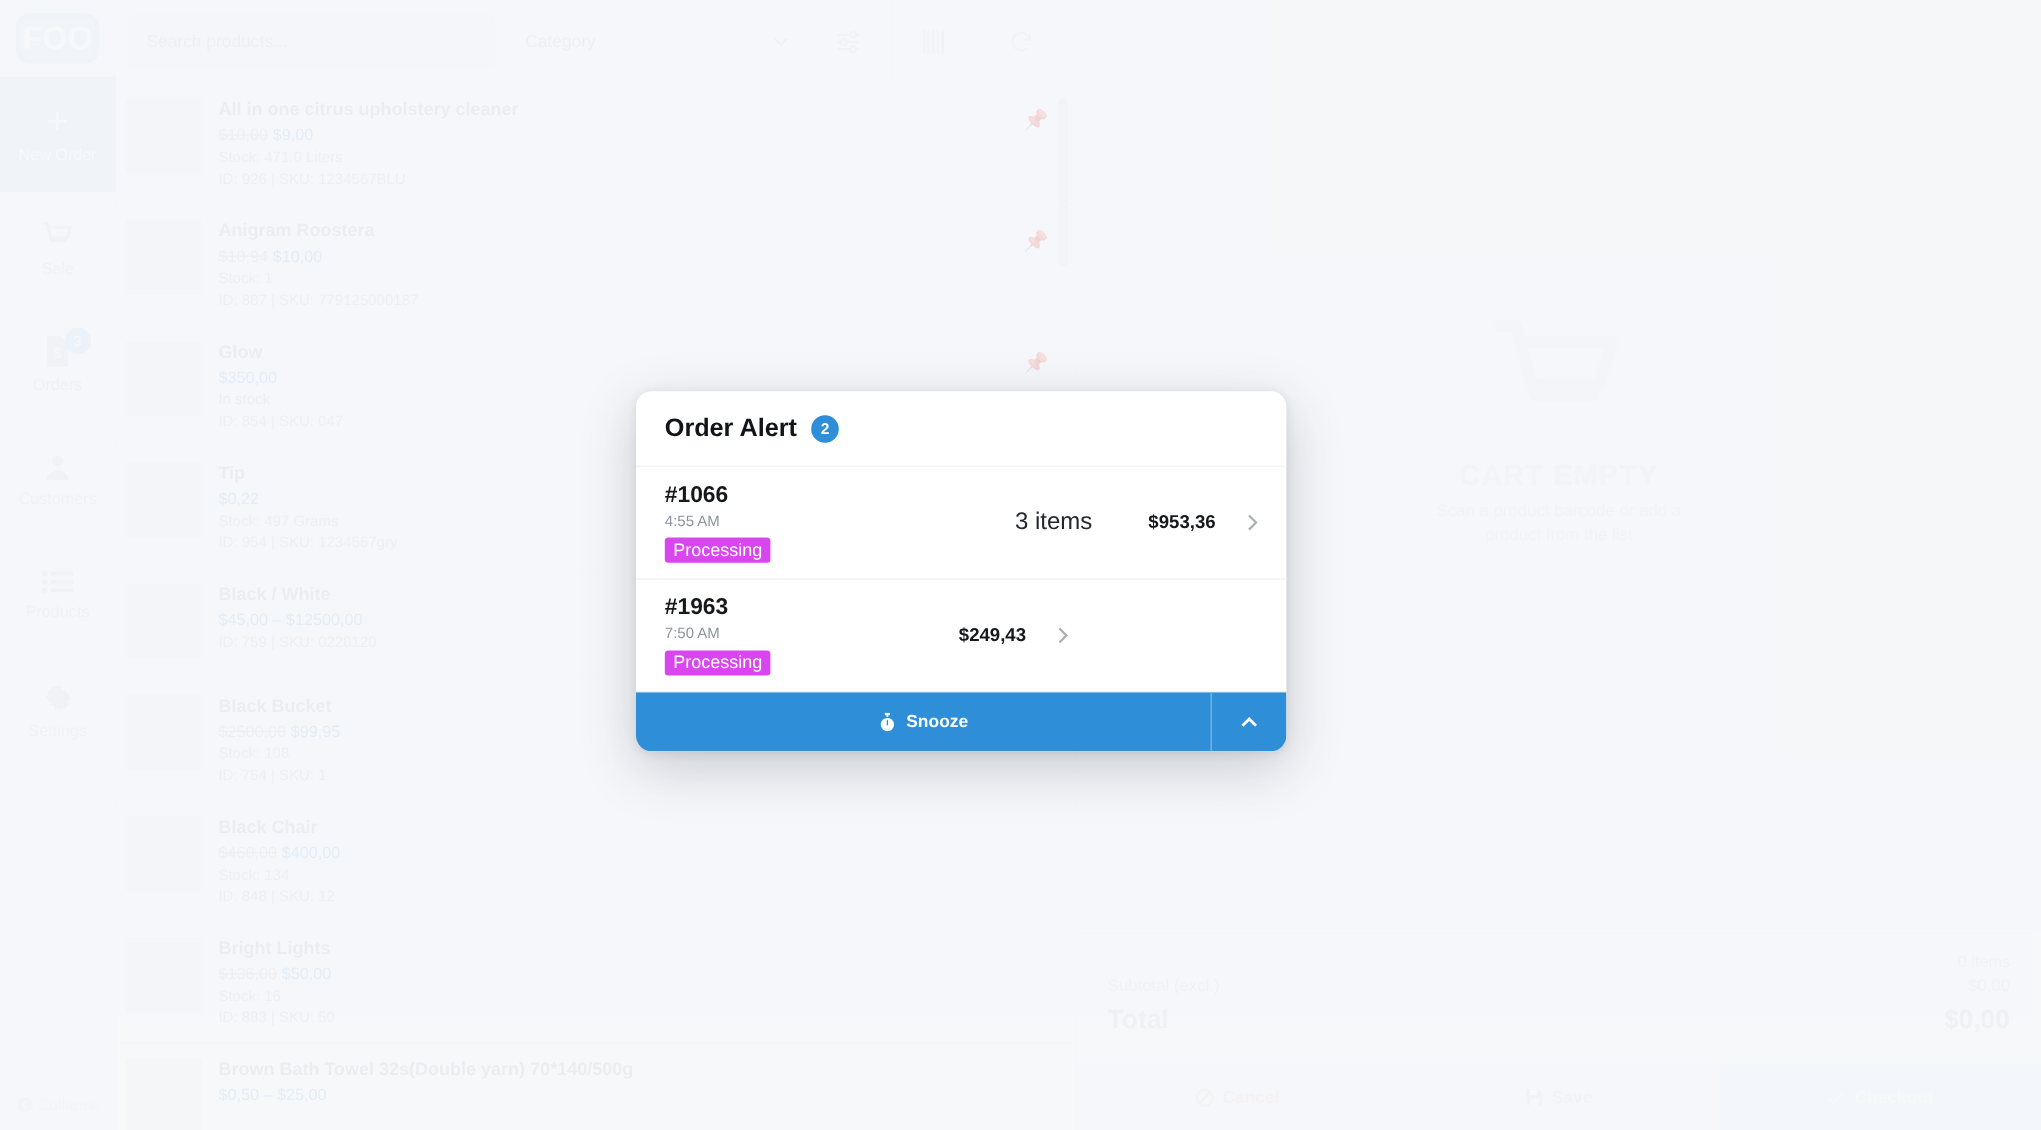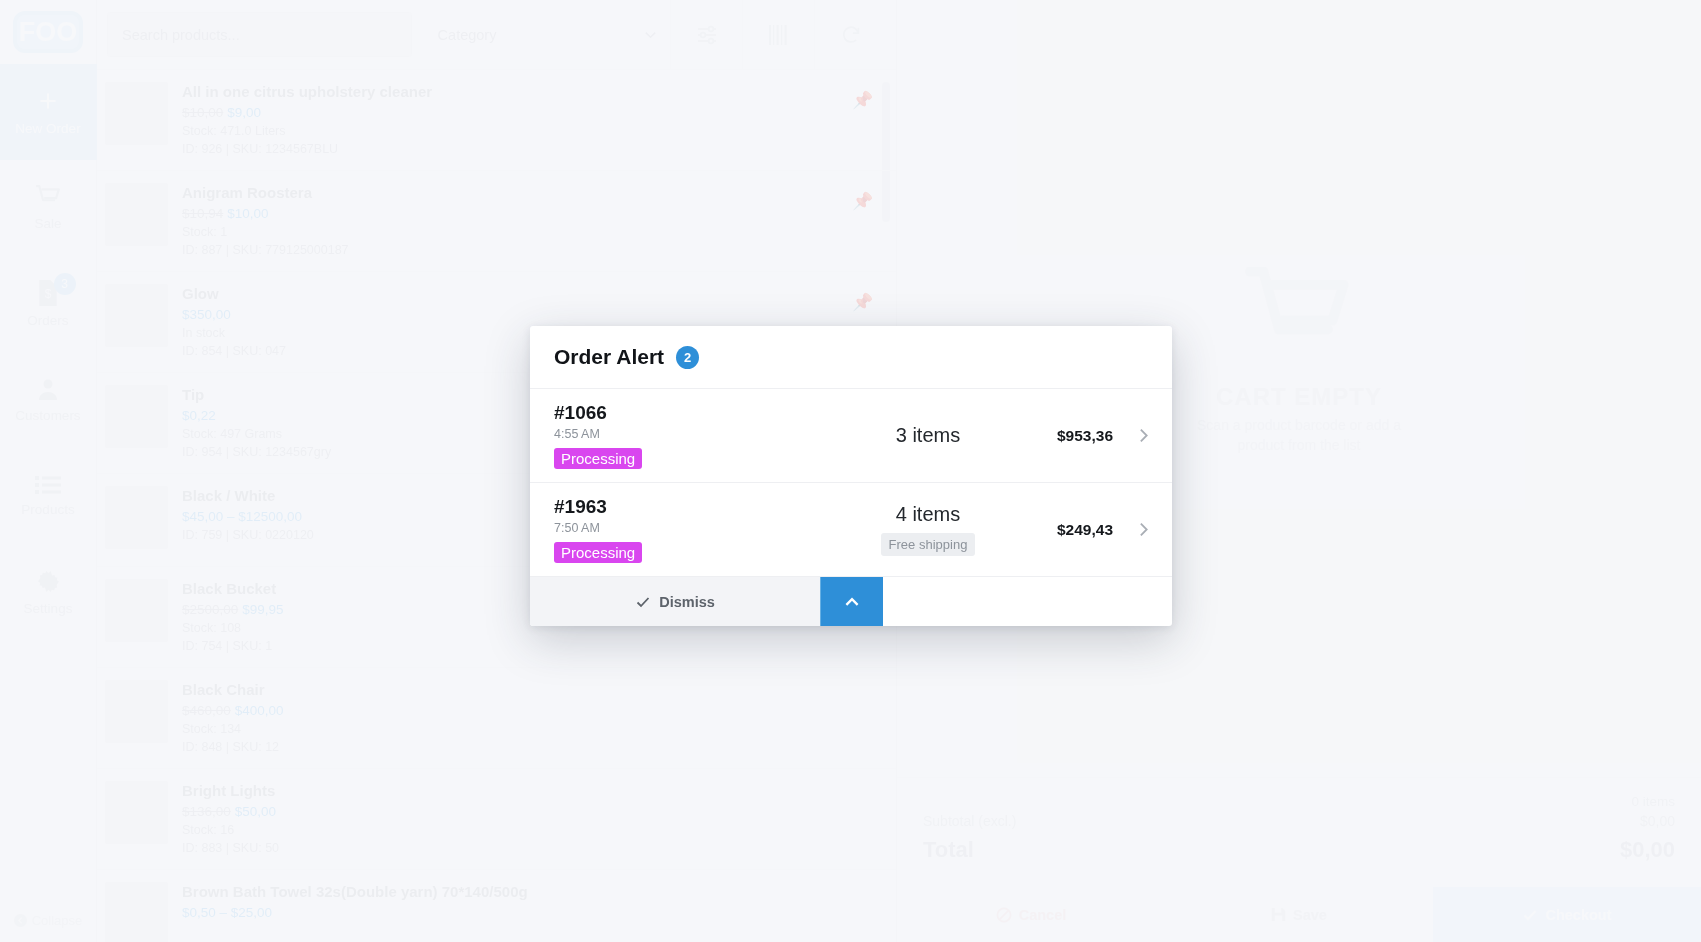--- a/index.html
+++ b/index.html
@@ -126,22 +126,22 @@
     flex: 1; display: flex; align-items: center; justify-content: center; gap: 7px;
     font-size: 14.5px; font-weight: bold;
   }
   .act.cancel { color: #f2d8d8; }
   .act.save { color: #dfe1e5; }
   .act.checkout { background: #e3f0fb; color: #ffffff; }
 
   
   .overlay { position: absolute; inset: 0; background: rgba(255,255,255,0.0); }
   .modal {
-    position: absolute; left: 530px; top: 326px; width: 642px;
-    background: #ffffff; border-radius: 3px;
+    position: absolute; left: 530px; top: 326px; width: 542px;
+    background: #ffffff; border-radius: 13px;
     box-shadow: 0 14px 46px rgba(40,50,70,0.22), 0 2px 8px rgba(40,50,70,0.10);
     overflow: hidden;
   }
   .modal-head {
     height: 63px; display: flex; align-items: center; gap: 12px;
     padding: 0 24px; border-bottom: 1px solid #eeeff2;
   }
   .modal-title { font-size: 21px; font-weight: bold; color: #111418; }
   .count-badge {
     width: 23px; height: 23px; border-radius: 50%; background: #2e8fd8; color: #fff;
@@ -507,42 +507,41 @@
         </span>
       </div>
     </div>
 
     <div class="order-row">
       <div class="o-left">
         <div class="o-id">#1963</div>
         <div class="o-time">7:50 AM</div>
         <span class="status-badge">Processing</span>
       </div>
-      <div class="o-mid">
-        <div class="o-items">4 items</div>
-        <span class="ship-badge">Free shipping</span>
-      </div>
       <div class="o-right">
         <span class="o-price">$249,43</span>
         <span class="o-chev">
           <svg class="ic" width="17" height="17" viewBox="0 0 16 16" fill="none" stroke="currentColor" stroke-width="1.7">
               <path d="M5.5 2.5L11 8l-5.5 5.5"></path>
             </svg>
         </span>
       </div>
     </div>
 
     <div class="modal-foot">
-      <div class="mf-btn mf-dismiss">
+      <div class="mf-btn mf-snooze">
         <span>
-          <svg class="ic" width="16" height="16" viewBox="0 0 16 16" fill="none" stroke="currentColor" stroke-width="1.8">
-              <path d="M2.5 8.5l3.5 3.5 7.5-8"></path>
-            </svg>
-        </span>
-        <span>Dismiss</span>
+          <svg class="ic" width="15" height="16" viewBox="0 0 16 18" fill="currentColor">
+              <rect x="5.6" y="0" width="4.8" height="2.3" rx="0.6"></rect>
+              <rect x="7.2" y="2" width="1.6" height="2"></rect>
+              <circle cx="8" cy="11" r="6.2"></circle>
+              <path d="M8 7.4v3.8" stroke="#2e8fd8" stroke-width="1.3" stroke-linecap="round"></path>
+            </svg>
+        </span>
+        <span>Snooze</span>
       </div>
       <div class="mf-expand">
         <span>
           <svg class="ic" width="18" height="18" viewBox="0 0 16 16" fill="none" stroke="currentColor" stroke-width="2.1">
               <path d="M3 10.5L8 5.5l5 5"></path>
             </svg>
         </span>
       </div>
     </div>
   </div>

